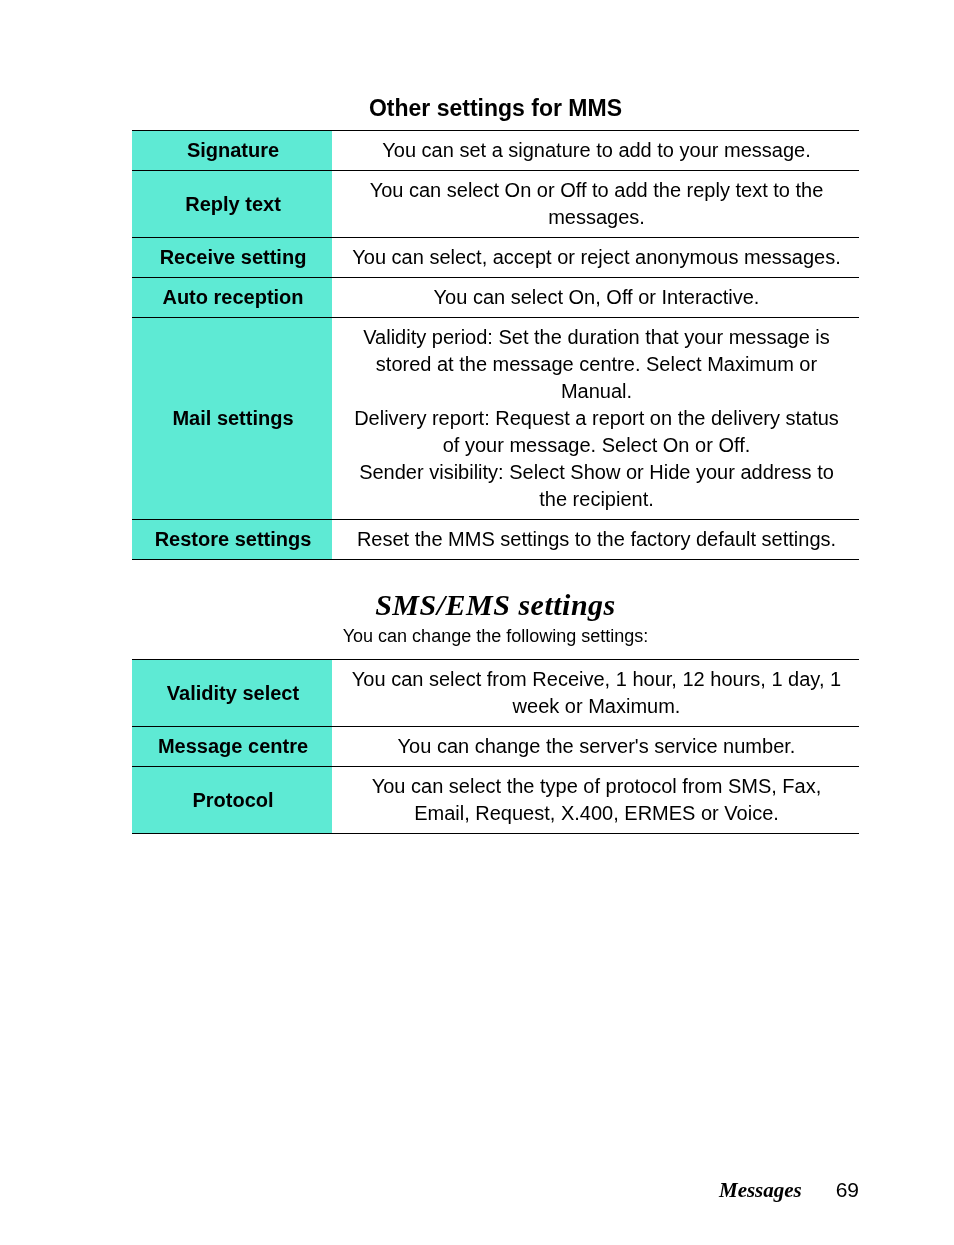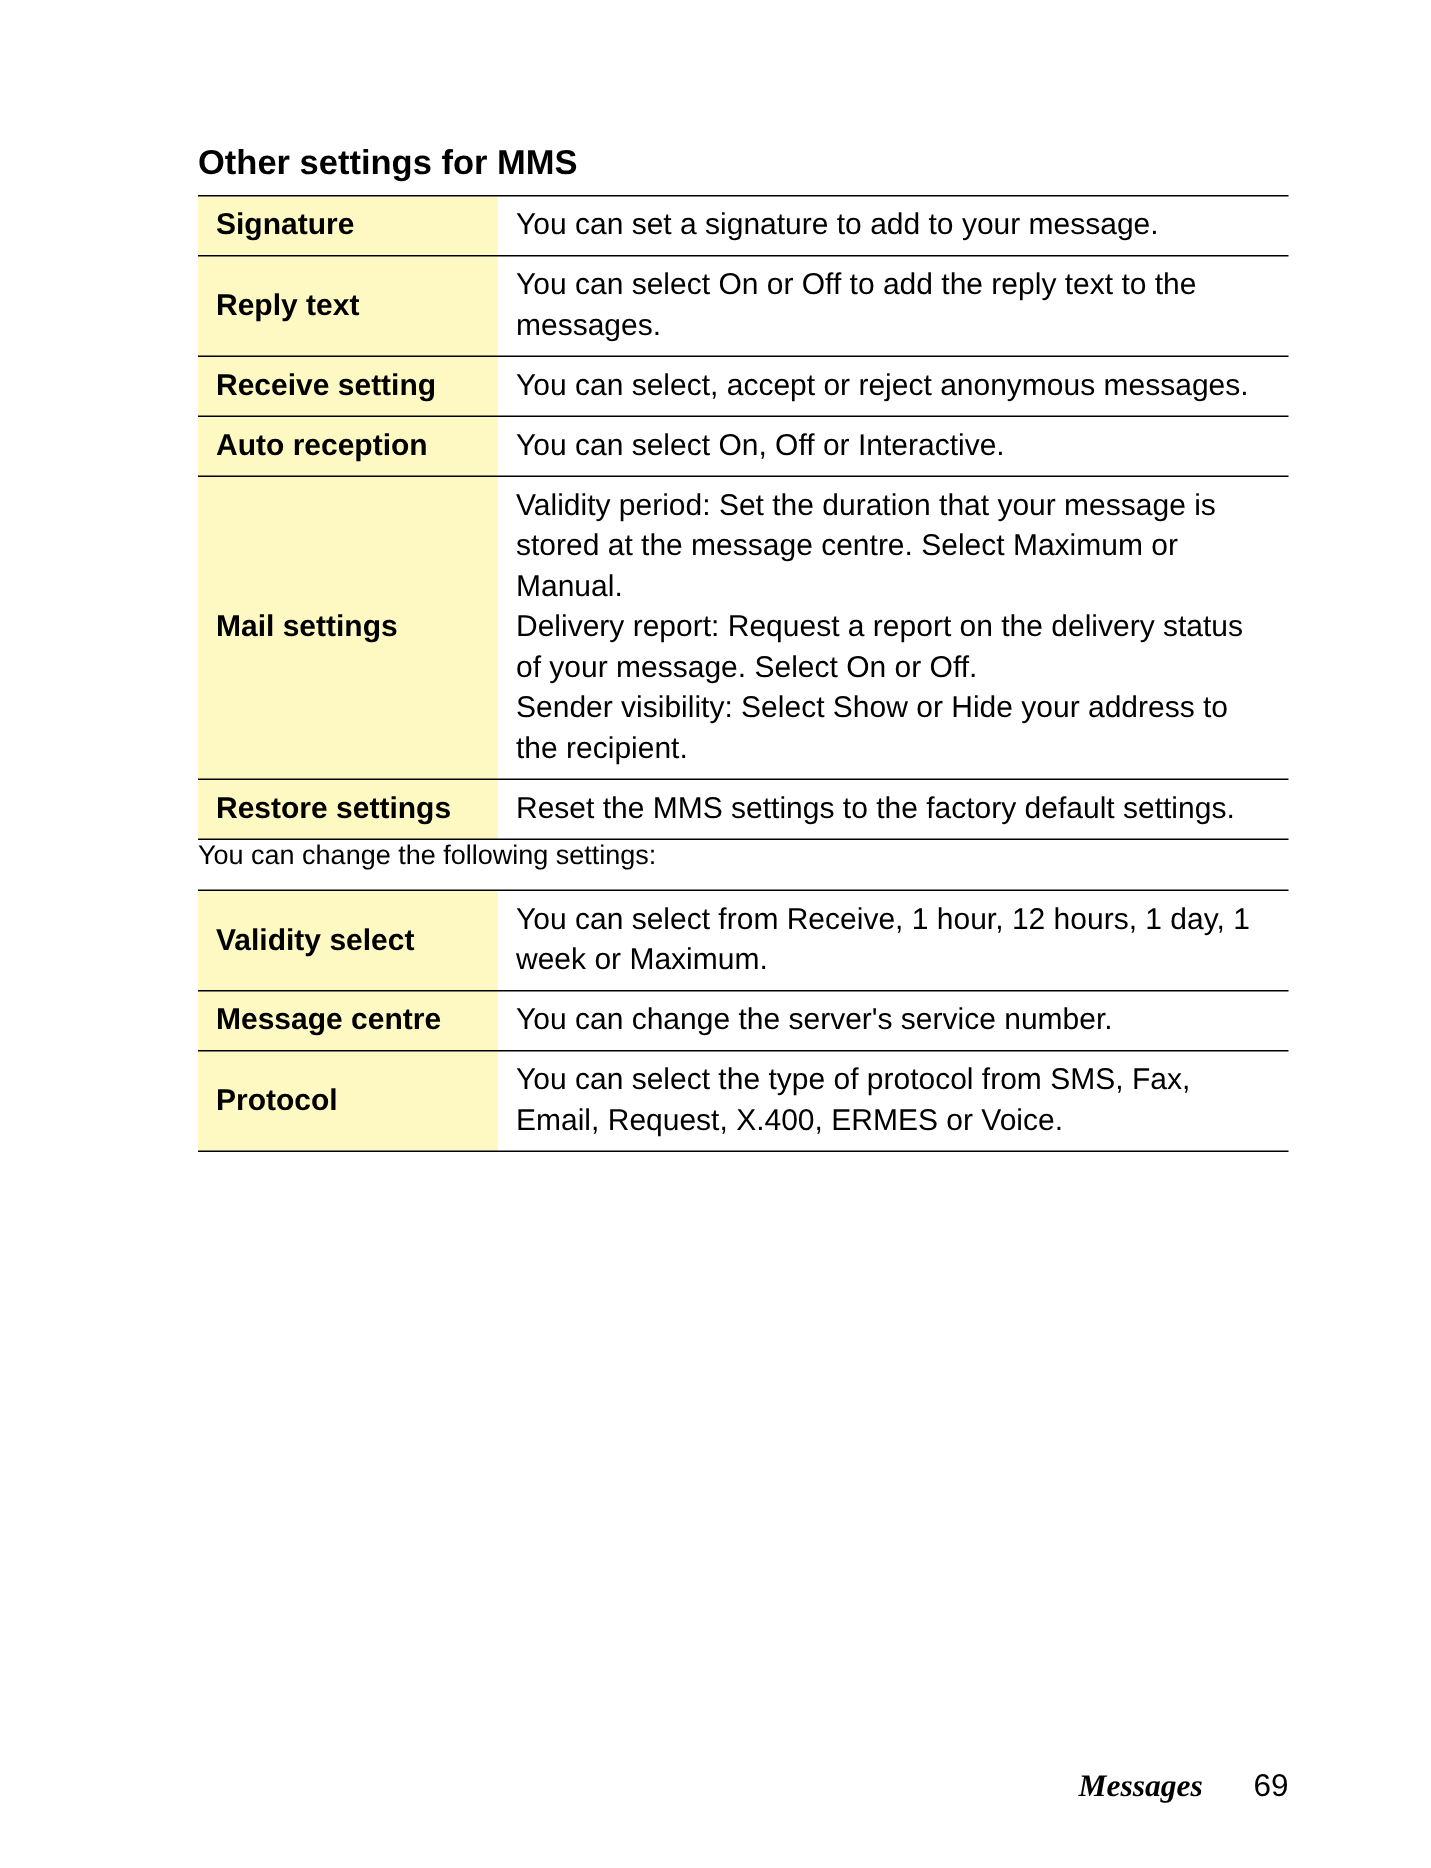--- a/index.html
+++ b/index.html
@@ -7,20 +7,21 @@
     padding: 0;
     background: #fff;
     font-family: Arial, Helvetica, sans-serif;
     color: #000;
     width: 954px;
     height: 1245px;
     position: relative;
   }
   .page {
     padding: 95px 95px 0 132px;
+    text-align: center;
   }
   .section-heading {
     font-size: 23px;
     font-weight: bold;
     margin: 0 0 8px 0;
   }
   .big-heading {
     font-size: 30px;
     font-weight: bold;
     font-style: italic;
@@ -40,21 +41,21 @@
     table-layout: fixed;
   }
   table.settings col.label-col { width: 200px; }
   table.settings td {
     border-top: 1px solid #000;
     border-bottom: 1px solid #000;
     padding: 6px 10px 6px 12px;
     vertical-align: middle;
   }
   table.settings td.label {
-    background: #fef9c3;
+    background: #5eead4;
     font-weight: bold;
   }
   .footer {
     position: absolute;
     bottom: 42px;
     right: 95px;
     font-size: 21px;
   }
   .footer .footer-title {
     font-weight: bold;
@@ -107,20 +108,21 @@
     </tr>
     <tr>
       <td class="label">Restore settings</td>
       <td>
         <span>Reset the </span><b>MMS</b><span> settings to the factory default settings.</span>
       </td>
     </tr>
   </tbody>
     </table>
 
+  <h1 class="big-heading">SMS/EMS settings</h1>
   <p class="intro">You can change the following settings:</p>
 
   <table class="settings">
     <colgroup>
         <col class="label-col">
         <col>
       </colgroup>
     <tbody>
         <tr>
       <td class="label">Validity select</td>

